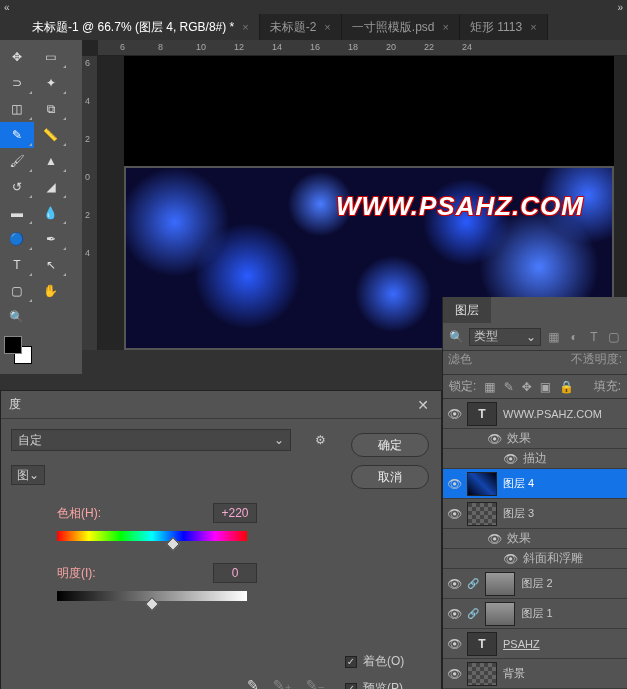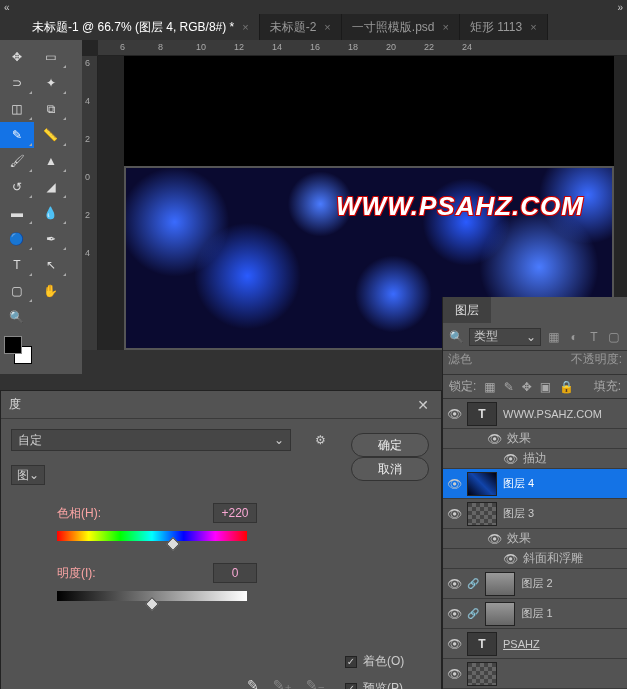--- a/index.html
+++ b/index.html
@@ -31,21 +31,21 @@
 .url-text{position:absolute;right:30px;top:135px;font-size:26px;font-weight:900;color:#fff;font-style:italic;letter-spacing:1px;text-shadow:-1px -1px 0 #c00,1px -1px 0 #c00,-1px 1px 0 #c00,1px 1px 0 #c00}
 .big-text{position:absolute;left:60px;top:220px;font-size:60px;font-weight:900;font-style:italic;color:#1860e0;letter-spacing:4px}
 .dialog{position:absolute;left:0;top:350px;width:442px;height:339px;background:#535353;border:1px solid #222}
 .dlg-title{height:28px;display:flex;align-items:center;padding:0 8px;background:#535353;border-bottom:1px solid #3a3a3a}
 .dlg-title .t{flex:1;color:#ddd}
 .dlg-title .close{width:20px;text-align:center;color:#ccc;cursor:pointer;font-size:14px}
 .dlg-body{padding:10px}
 .preset{display:flex;align-items:center;gap:24px;margin-bottom:14px}
 .select{flex:1;height:22px;background:#464646;border:1px solid #333;color:#ccc;padding:0 6px;display:flex;align-items:center;justify-content:space-between;max-width:280px}
 .gear{color:#ccc;cursor:pointer}
-.btns{position:absolute;right:12px;top:42px;display:flex;flex-direction:column;}
+.btns{position:absolute;right:12px;top:42px;display:flex;flex-direction:column;gap:8px}
 .btn{width:78px;height:24px;background:#5a5a5a;border:1px solid #333;border-radius:14px;color:#eee;display:flex;align-items:center;justify-content:center;cursor:pointer}
 .btn.primary{background:#5a5a5a}
 .row2{display:flex;align-items:center;gap:10px;margin-bottom:18px}
 .small-sel{width:34px;height:20px;background:#464646;border:1px solid #333;color:#ccc;display:flex;align-items:center;justify-content:center}
 .slider-row{margin:0 0 22px 46px;width:200px}
 .slider-label{display:flex;justify-content:space-between;align-items:center;margin-bottom:8px}
 .slider-label .lbl{color:#fca5a5}
 .val{width:44px;height:20px;background:#464646;border:1px solid #333;color:#f9a8d4;text-align:center;line-height:18px}
 .val.focus{border:1px solid #1473e6;outline:1px solid #1473e6}
 .slider{position:relative;height:10px;width:190px}
@@ -323,16 +323,17 @@
           <span class="name">图层 1</span>
         </div>
         <div class="layer">
           <span class="eye">👁</span>
           <div class="thumb-box t">T</div>
           <span class="name u">PSAHZ</span>
         </div>
         <div class="layer">
           <span class="eye">👁</span>
           <div class="thumb-box checker"></div>
+          <span class="name">背景</span>
         </div>
       </div>
   </div>
 </div>
 
 </body></html>

